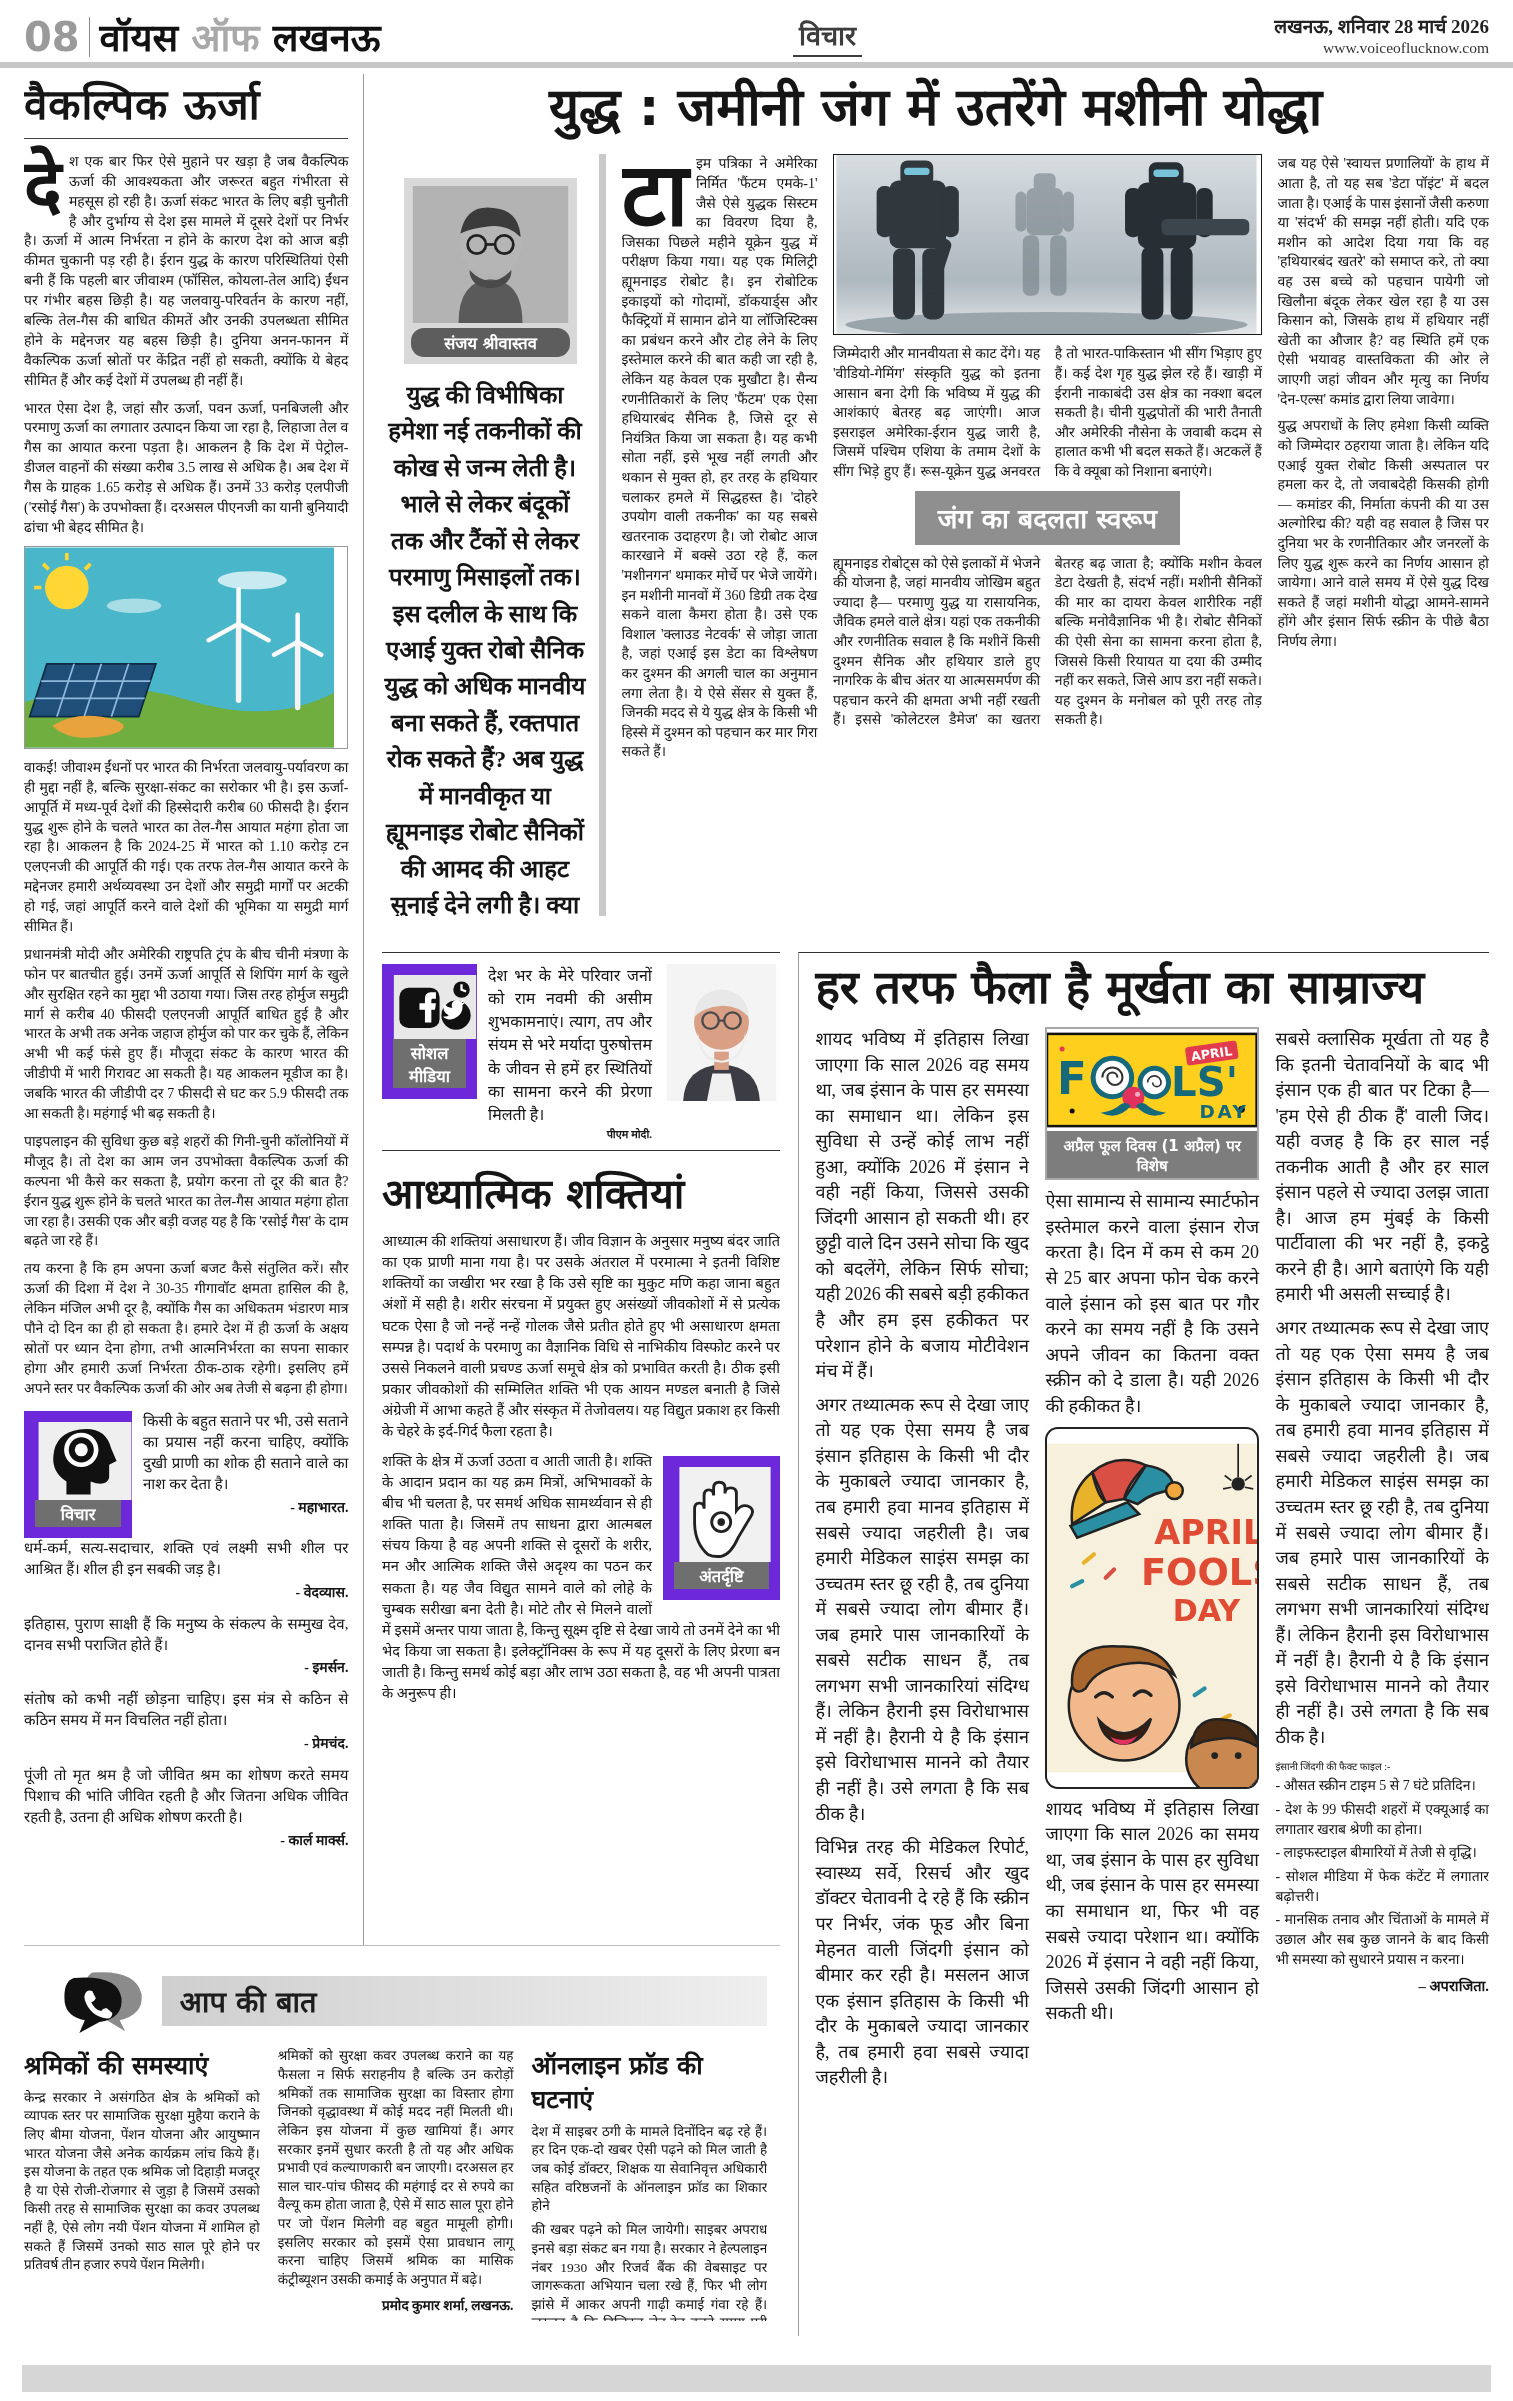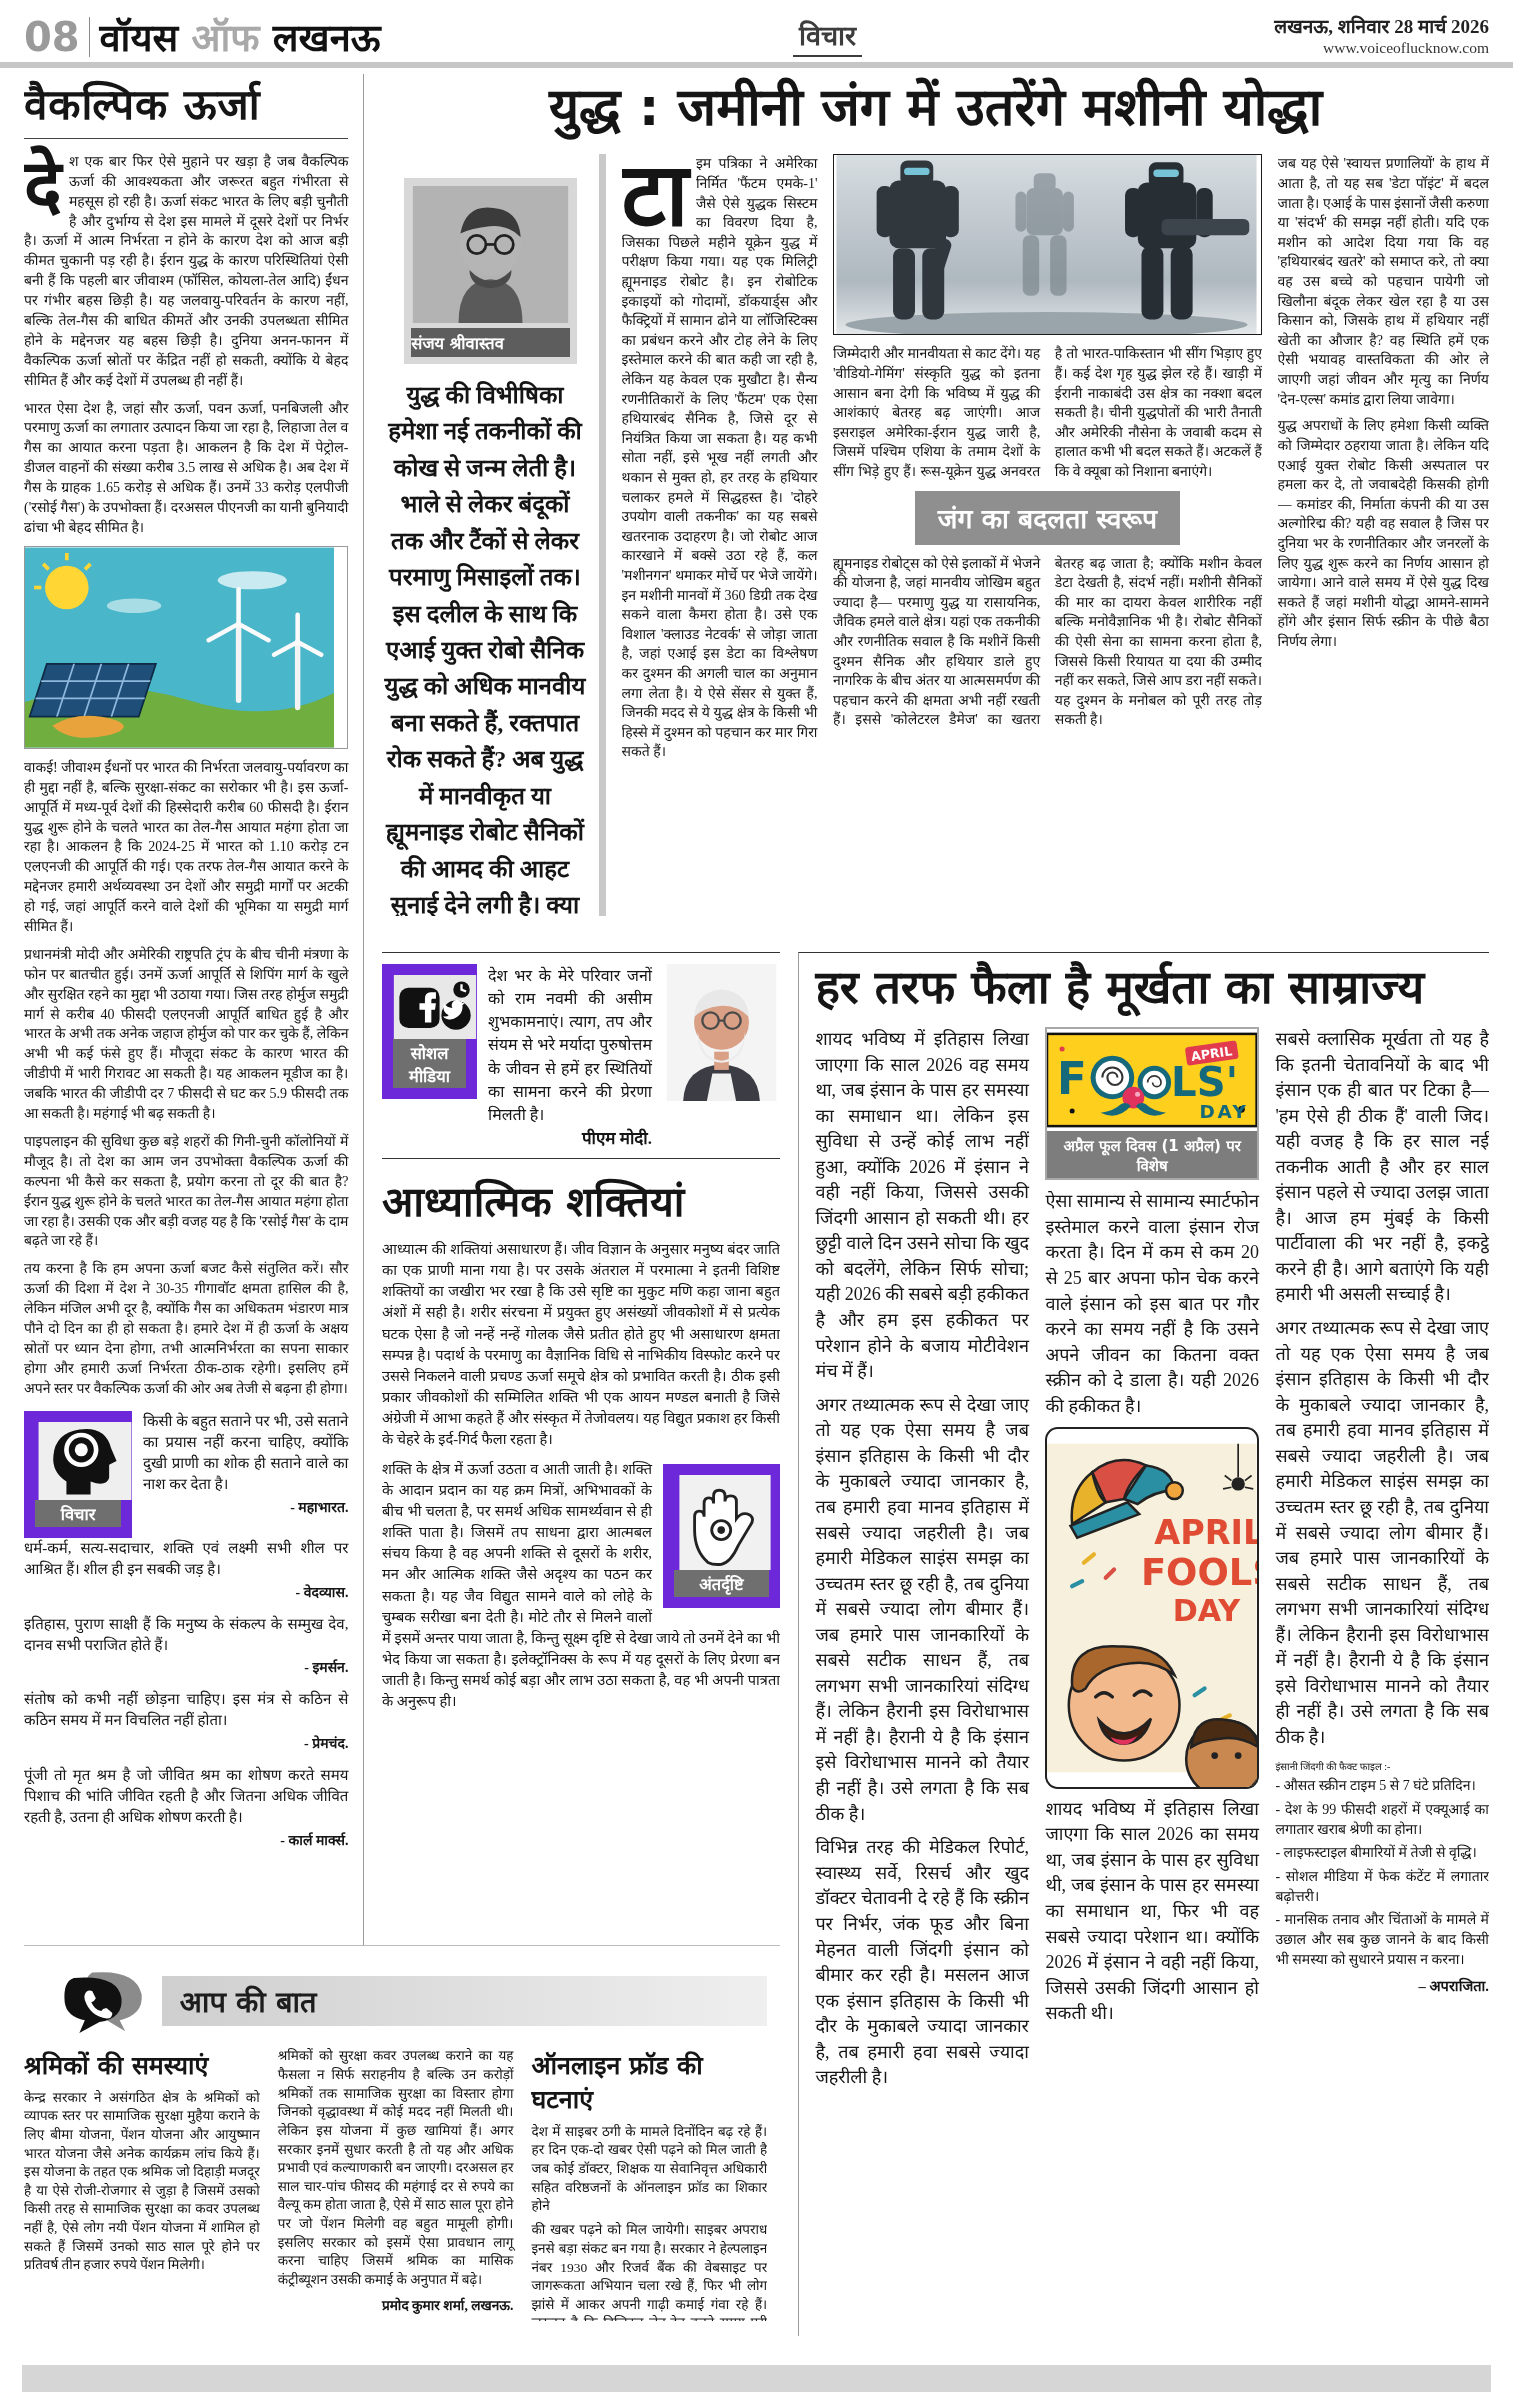--- a/index.html
+++ b/index.html
@@ -39,34 +39,34 @@
   .quote-text { font-size:15px; line-height:1.4; text-align:justify; }
   .quote-author { display:block; text-align:right; font-size:14px; font-weight:700; margin-top:1.8px; }
   .q-first { display:flex; gap:11px; }
 
   
   .war { grid-area:war; grid-column:2 / span 2; padding:3.7px 0 0 0; }
   .war-headline { font-family:"DejaVu Sans","Liberation Sans",sans-serif; font-size:52px; font-weight:900; text-align:center; line-height:1.1; margin:1.8px 0 18px 0; }
   .war-cols { display:grid; grid-template-columns:224px 196px 429px 1fr; gap:15.5px; height:762px; overflow:hidden; }
   .w-col { overflow:hidden; }
   .author-card { width:173px; margin:24px auto 12.8px auto; background:#d8d8d8; padding:7.3px; }
-  .author-name { display:block; text-align:left; background:#5d5d5d; color:#fff; font-family:"DejaVu Sans","Liberation Sans",sans-serif; font-size:16.4px; font-weight:700; padding:2.7px 0; margin-top:5.5px; }
+  .author-name { display:block; text-align:center; background:#5d5d5d; color:#fff; font-family:"DejaVu Sans","Liberation Sans",sans-serif; font-size:16.4px; font-weight:700; padding:2.7px 0; margin-top:5.5px;border-radius:13px; }
   .pullquote { font-size:24px; line-height:1.52; font-weight:600; text-align:center; padding-right:11px; }
   .w1 { border-right:7.3px solid #c9c9c9; }
   .bodytext { font-size:14px; line-height:1.4; text-align:justify; }
   .dropcap2 { float:left; font-family:"DejaVu Sans","Liberation Sans",sans-serif; font-size:88px; font-weight:900; line-height:0.8; padding:5.5px 7.3px 0 0; }
   .robot-fig { border:1.8px solid #1a1a1a; margin-bottom:9px; }
   .twocol { columns:2; column-gap:14.6px; }
   .warbox { background:#8f8f8f; color:#fff; font-family:"DejaVu Sans","Liberation Sans",sans-serif; font-size:26.5px; font-weight:900; text-align:center; padding:9px 5.5px; margin:9px auto; width:62%; }
 
   
   .spirit { grid-area:spirit; border-top:1.8px solid #333; padding-top:11px; }
   .social-row { display:grid; grid-template-columns:95px 1fr 117px; gap:11px; align-items:start; border-bottom:1.8px solid #333; padding-bottom:9px; }
   .social-quote { font-size:16px; line-height:1.45; text-align:justify; }
-  .social-attr { display:block; text-align:right; font-weight:700; font-size:17px; }
+  .social-attr { display:block; text-align:right; font-weight:700; font-size:11px; }
   .sp-title { font-family:"DejaVu Sans","Liberation Sans",sans-serif; font-size:41px; font-weight:900; margin:12.8px 0 11px 0; }
   .spirit p.sp-body { font-size:14.6px; line-height:1.45; text-align:justify; margin-bottom:8.2px; }
   .hamsa-box { float:right; width:117px; margin:5.5px 0 5.5px 11px; }
 
   
   .murkh { grid-area:murkh; border-top:1.8px solid #333; border-left:0.9px solid #9a9a9a; padding:9px 0 0 16.4px; }
   .mk-headline { font-family:"DejaVu Sans","Liberation Sans",sans-serif; font-size:46px; font-weight:900; line-height:1.1; margin-bottom:14.6px; }
   .mk-cols { display:grid; grid-template-columns:1fr 1fr 1fr; gap:16.4px; height:1273px; overflow:hidden; }
   .mk-cols p { font-size:18px; line-height:1.42; text-align:justify; margin-bottom:8.2px; }
   .kicker { background:#7d7d7d; color:#fff; font-family:"DejaVu Sans","Liberation Sans",sans-serif; font-size:15px; font-weight:700; text-align:center; padding:3.7px 1.8px; border:2.7px solid #a8a8a8; border-top:none; margin-bottom:9px; }

